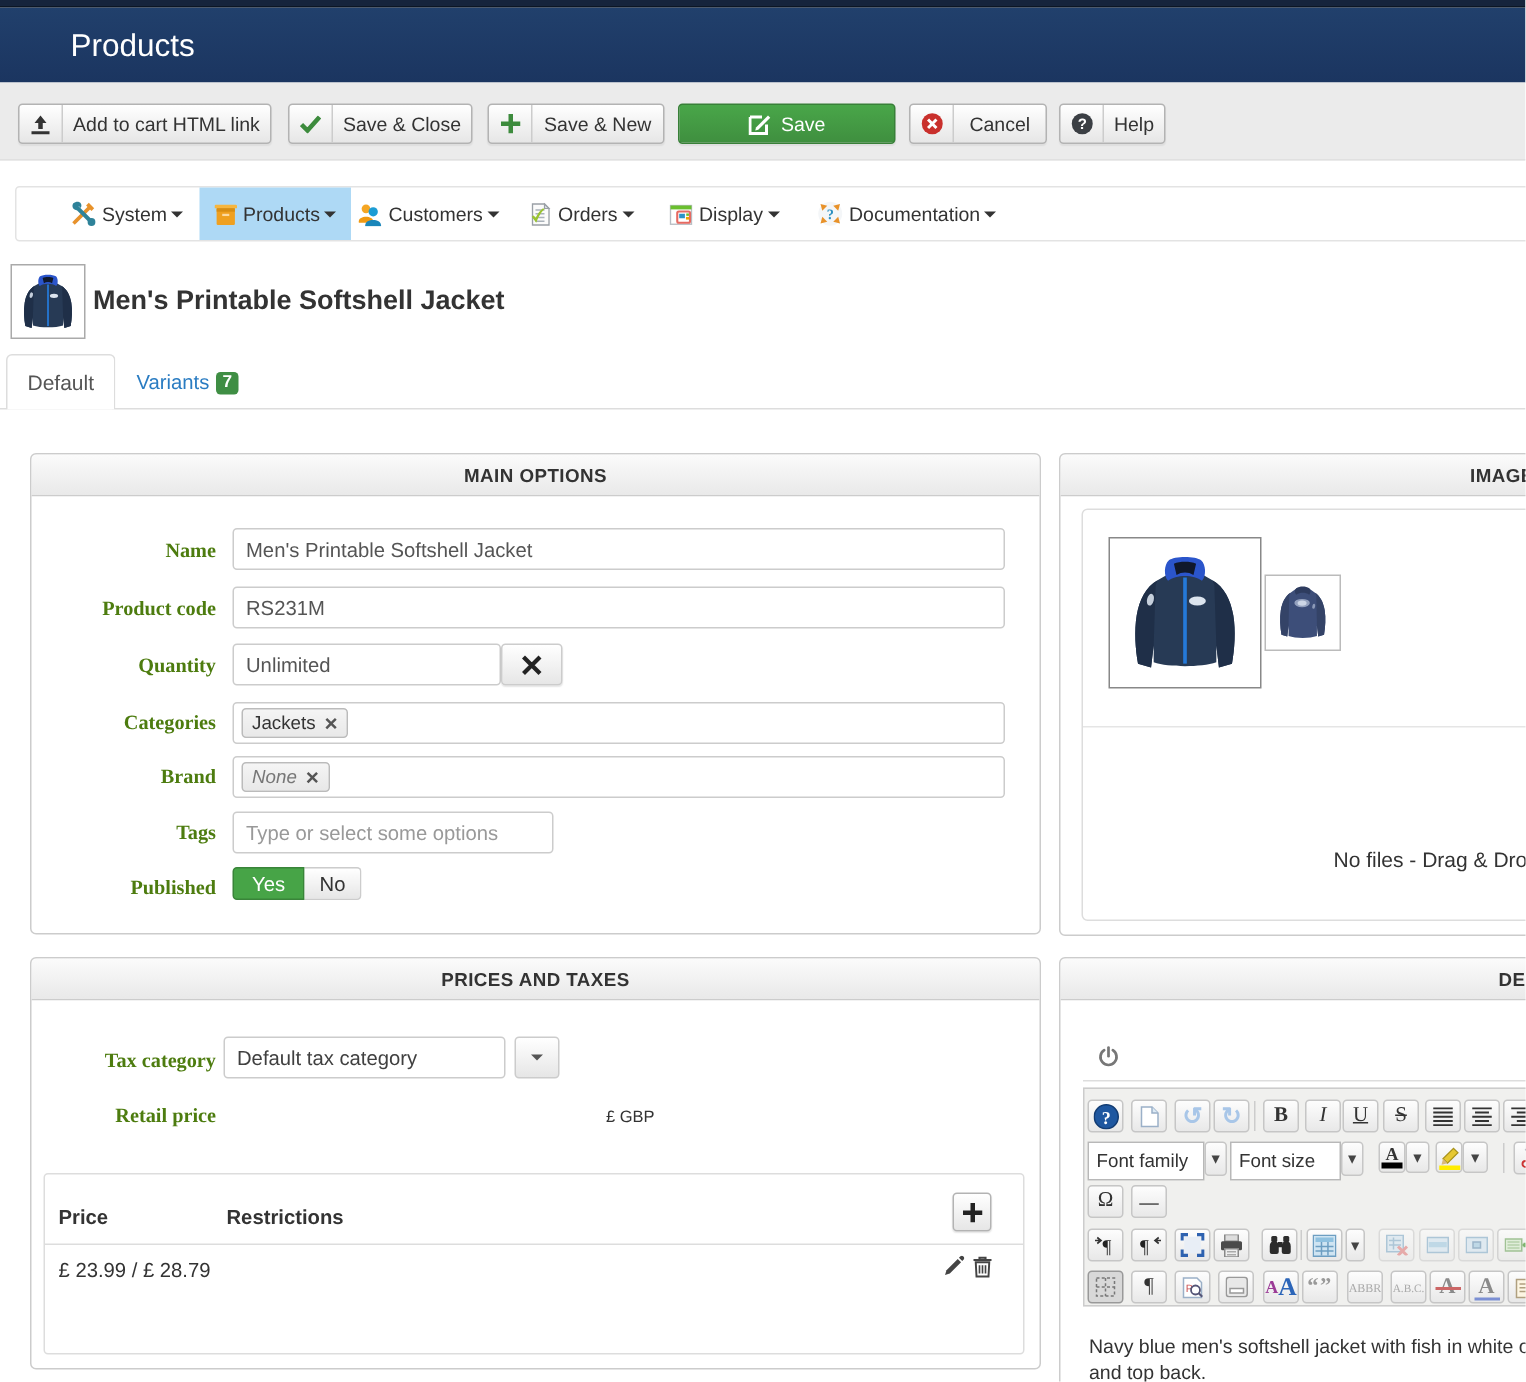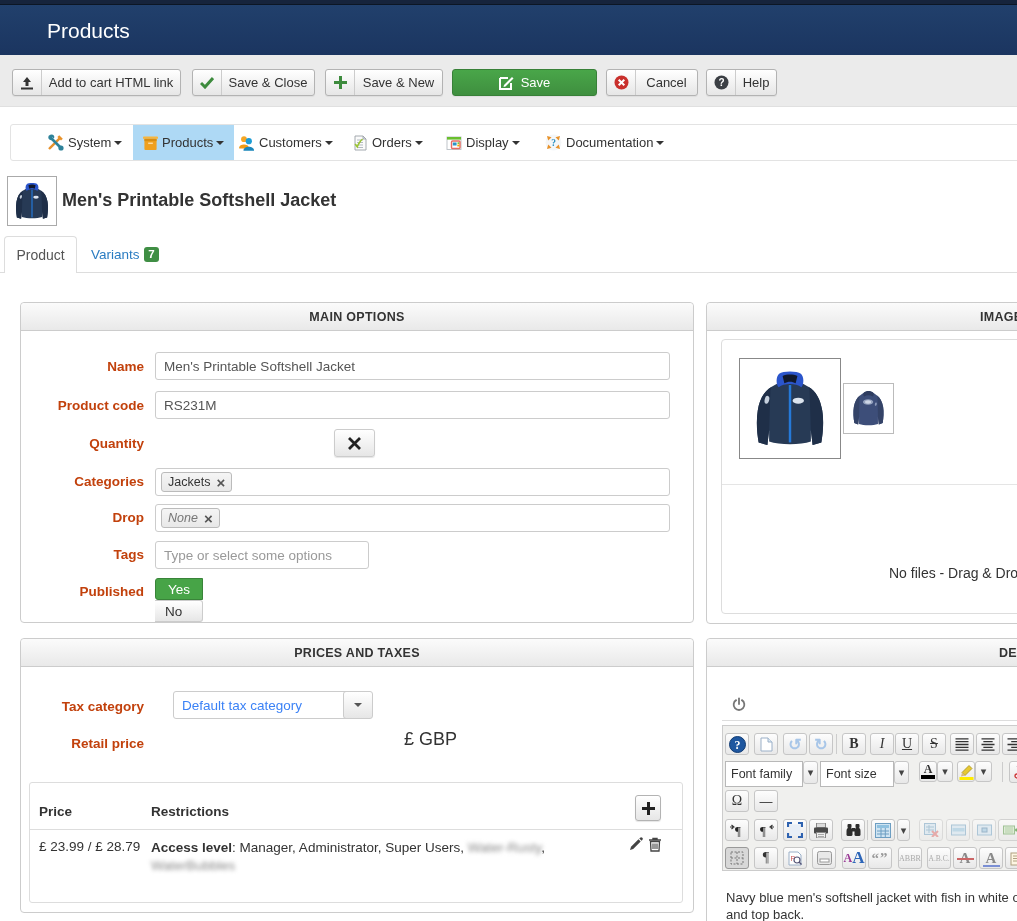--- a/index.html
+++ b/index.html
@@ -50,30 +50,30 @@
 .phead { height:28px; background:linear-gradient(#fbfbfb,#e9e9e9); border-bottom:1px solid #ccc;
   border-radius:4px 4px 0 0; text-align:center; font-size:12.5px; font-weight:bold; color:#333;
   line-height:28px; letter-spacing:.3px; }
 
 #panel-main { left:20px; top:302px; width:674px; height:321px; }
 #panel-prices { left:20px; top:638px; width:674px; height:275px; }
 #panel-images { left:706px; top:302px; width:674px; height:322px; }
 #panel-desc { left:706px; top:638px; width:674px; height:287px; }
 
 
-.flabel { position:absolute; font-size:13.5px; font-weight:bold; color:#c2410c; text-align:right; width:123px; left:0px; }
+.flabel { position:absolute; font-size:13.5px; font-weight:bold; color:#4d7c0f; text-align:right; width:123px; left:0px;font-family:Liberation Serif, serif; }
 .finput { position:absolute; height:28px; border:1px solid #ccc; border-radius:3px; background:#fff;
   font-size:13.5px; color:#555; padding:0 8px; display:flex; align-items:center; white-space:nowrap; }
 .chip { display:inline-flex; align-items:center; background:linear-gradient(#f5f5f5,#e8e8e8); border:1px solid #bbb; border-radius:3px;
   font-size:12.5px; color:#333; padding:1px 6px; margin-left:-3px; height:20px; }
 .chip .x { margin-left:6px; color:#555; font-weight:bold; font-size:15px; }
 .placeholder { color:#999; }
 
 
-.tog { position:absolute; display:flex;flex-direction:column; }
+.tog { position:absolute; display:flex; }
 .tog span { height:22px; display:flex; align-items:center; font-size:13.5px; border:1px solid #ccc; }
 .tog .yes { padding:0 12px; background:#47a447; border-color:#398439; color:#fff; border-radius:3px 0 0 3px; }
 .tog .no { padding:0 10px; background:linear-gradient(#fff,#e6e6e6); color:#333; border-left:none; border-radius:0 3px 3px 0; }
 
 
 .ebtn { position:absolute; top:0; display:inline-flex; align-items:center; justify-content:center; width:24px; height:22px;
   border:1px solid #c6c6c6; border-radius:3px; background:linear-gradient(#fdfdfd,#e8e8e8);
   font-size:13px; color:#333; }
 .ebtn.nar { width:15px; font-size:11px; color:#444; }
 .esel { position:absolute; top:0; display:inline-flex; align-items:center; height:23px; border:1px solid #b8b8b8;
@@ -185,78 +185,78 @@
           <text x="8.5" y="12" font-size="9.5" font-weight="bold" fill="#2a8fc0" text-anchor="middle" font-family="Liberation Serif">?</text>
         </svg>Documentation<span class="caret"></span></div>
   </div>
 
   <div id="pthumb" style="padding:3px"><svg width="42" height="42" viewBox="0 0 100 100">
         <use href="#jacketF"></use>
       </svg></div>
   <div id="ptitle">Men's Printable Softshell Jacket</div>
 
   <div id="tabline"></div>
-  <div id="tab-product">Product</div>
+  <div id="tab-product">Default</div>
   <div id="tab-variants">Variants <span class="badge">7</span></div>
 
   <div class="panel" id="panel-main">
     <div class="phead">MAIN OPTIONS</div>
     <div class="flabel" style="top:56px">Name</div>
     <div class="finput" style="left:134px;top:49px;width:515px">Men's Printable Softshell Jacket</div>
     <div class="flabel" style="top:95px">Product code</div>
     <div class="finput" style="left:134px;top:88px;width:515px">RS231M</div>
     <div class="flabel" style="top:133px">Quantity</div>
+    <div class="finput" style="left:134px;top:126px;width:179px">Unlimited</div>
     <div class="finput" style="left:313px;top:126px;width:41px;background:linear-gradient(#fff,#e6e6e6);justify-content:center;color:#222;font-weight:bold;box-shadow:0 1px 1px rgba(0,0,0,.1)">
         <svg width="15" height="15" viewBox="0 0 15 15">
           <path d="M2 2 L13 13 M13 2 L2 13" stroke="#222" stroke-width="2.8"></path>
         </svg>
       </div>
     <div class="flabel" style="top:171px">Categories</div>
     <div class="finput" style="left:134px;top:165px;width:515px">
         <span class="chip">Jackets <span class="x">×</span></span>
       </div>
-    <div class="flabel" style="top:207px">Drop</div>
+    <div class="flabel" style="top:207px">Brand</div>
     <div class="finput" style="left:134px;top:201px;width:515px">
         <span class="chip">
           <i style="color:#777">None</i> 
           <span class="x">×</span>
         </span>
       </div>
     <div class="flabel" style="top:244px">Tags</div>
     <div class="finput" style="left:134px;top:238px;width:214px">
         <span class="placeholder">Type or select some options</span>
       </div>
     <div class="flabel" style="top:281px">Published</div>
     <div class="tog" style="left:134px;top:275px">
         <span class="yes">Yes</span>
         <span class="no">No</span>
       </div>
   </div>
 
   <div class="panel" id="panel-prices">
     <div class="phead">PRICES AND TAXES</div>
     <div class="flabel" style="top:60px">Tax category</div>
-    <div class="finput" style="left:152px;top:52px;width:188px;color:#3b82f6">Default tax category</div>
+    <div class="finput" style="left:128px;top:52px;width:188px;color:#404040">Default tax category</div>
     <div class="finput" style="left:322px;top:52px;width:30px;background:linear-gradient(#fff,#e6e6e6);justify-content:center">
         <span class="caret" style="margin:0;border-top-color:#555"></span>
       </div>
     <div class="flabel" style="top:97px">Retail price</div>
-    <div style="position:absolute;left:383px;top:90px;font-size:18px;color:#333">£ GBP</div>
+    <div style="position:absolute;left:383px;top:100px;font-size:11px;color:#333">£ GBP</div>
 
     <div style="position:absolute;left:8px;top:143px;width:654px;height:121px;border:1px solid #ddd;border-radius:3px">
       <div style="position:absolute;left:9px;top:21px;font-size:13.5px;font-weight:bold;color:#333">Price</div>
       <div style="position:absolute;left:121px;top:21px;font-size:13.5px;font-weight:bold;color:#333">Restrictions</div>
       <div style="position:absolute;left:605px;top:12px;width:26px;height:26px;border:1px solid #b3b3b3;border-radius:3px;background:linear-gradient(#fff,#e6e6e6);display:flex;align-items:center;justify-content:center;box-shadow:0 1px 1px rgba(0,0,0,.1)">
           <svg width="13" height="13" viewBox="0 0 13 13">
             <path d="M5 0 H8 V5 H13 V8 H8 V13 H5 V8 H0 V5 H5 Z" fill="#222"></path>
           </svg>
         </div>
       <div style="position:absolute;left:0;top:46px;width:100%;height:1px;background:#ddd"></div>
       <div style="position:absolute;left:9px;top:56px;font-size:13.5px;color:#333">£ 23.99 / £ 28.79</div>
-      <div style="position:absolute;left:121px;top:56px;width:440px;font-size:13.5px;color:#333;line-height:18px"><b>Access level</b>: Manager, Administrator, Super Users, <span style="filter:blur(2px);color:#888">Water-Rusty</span>,<br><span style="filter:blur(2px);color:#888">WaterBubbles</span></div>
       <div style="position:absolute;left:598px;top:54px"><svg width="15" height="15" viewBox="0 0 15 15">
             <path d="M2 13 L3 9.8 L10.5 2.3 L12.7 4.5 L5.2 12 Z" fill="#444"></path>
             <path d="M11.3 1.5 L13.5 3.7 L14.3 2.9 A1.5 1.5 0 0 0 12.1 .7 Z" fill="#444"></path>
           </svg></div>
       <div style="position:absolute;left:618px;top:54px"><svg width="14" height="15" viewBox="0 0 14 15">
             <path d="M1 3 H13 M5 3 V1.5 H9 V3" stroke="#444" stroke-width="1.4" fill="none"></path>
             <path d="M2.5 4.5 H11.5 L11 14 H3 Z" fill="none" stroke="#444" stroke-width="1.3"></path>
             <path d="M5 6.5 V12 M7 6.5 V12 M9 6.5 V12" stroke="#444" stroke-width="1.1"></path>
           </svg></div>
     </div>

